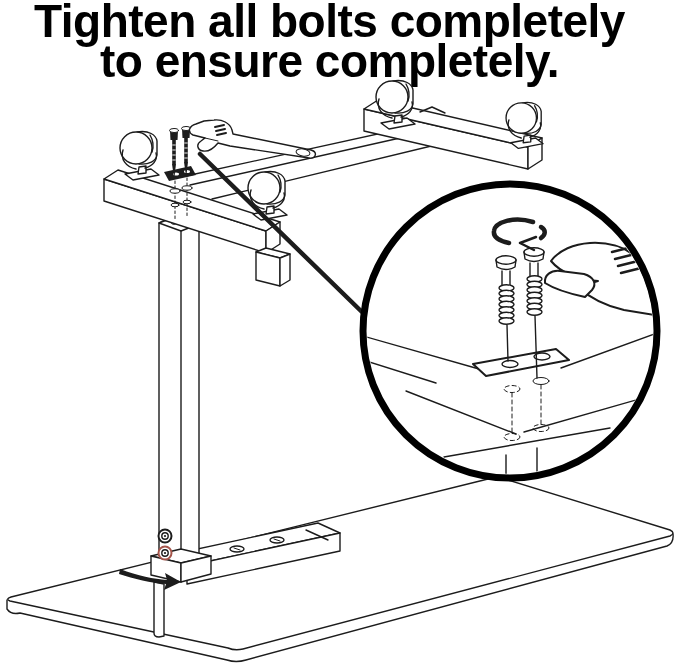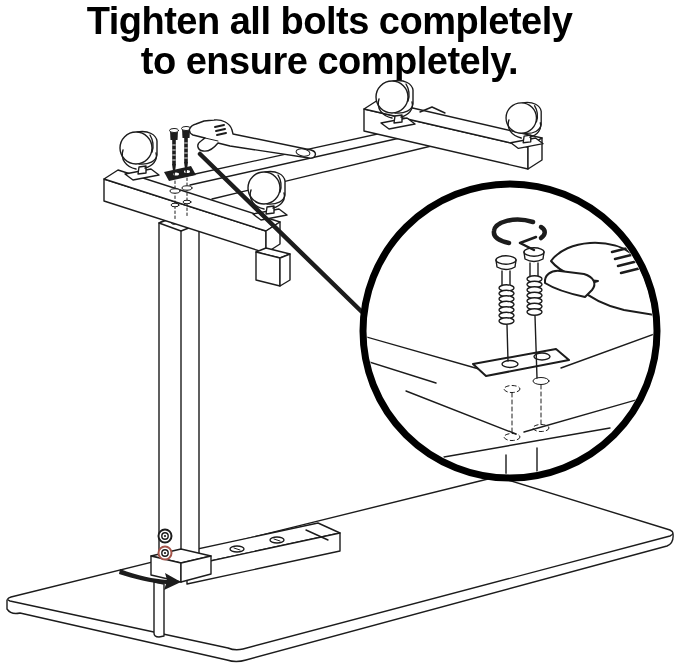--- a/index.html
+++ b/index.html
@@ -1,19 +1,19 @@
 <!DOCTYPE html>
 <html style="--line: #1c1c1c; --bg: #ffffff; --accent: #a5544a; --callout: #000000;"><head>
 <meta charset="utf-8">
 <style>
   html,body{margin:0;padding:0;background:#fff;}
   .stage{position:relative;width:679px;height:669px;background:var(--bg,#fff);overflow:hidden;
          font-family:"Liberation Sans",sans-serif;}
   .title{position:absolute;top:1px;left:0;width:659px;text-align:center;
-         font-weight:bold;font-size:38px;line-height:40px;letter-spacing:-.5px;color:#000;}
+         font-weight:bold;font-size:46px;line-height:40px;letter-spacing:-.5px;color:#000;}
   .stage svg{position:absolute;left:0;top:0;}
   
   .s  {stroke:var(--line,#1c1c1c);stroke-width:1.4;fill:none;stroke-linejoin:round;stroke-linecap:round;}
   .sf {stroke:var(--line,#1c1c1c);stroke-width:1.4;fill:#fff;stroke-linejoin:round;stroke-linecap:round;}
   .df {fill:var(--line,#1c1c1c);stroke:none;}
   .thin{stroke-width:1;}
   .w2 {stroke-width:2;}
   .w25{stroke-width:2.5;}
   .w45{stroke-width:4.5;}
   .dash{stroke-dasharray:2.5 2.5;}

